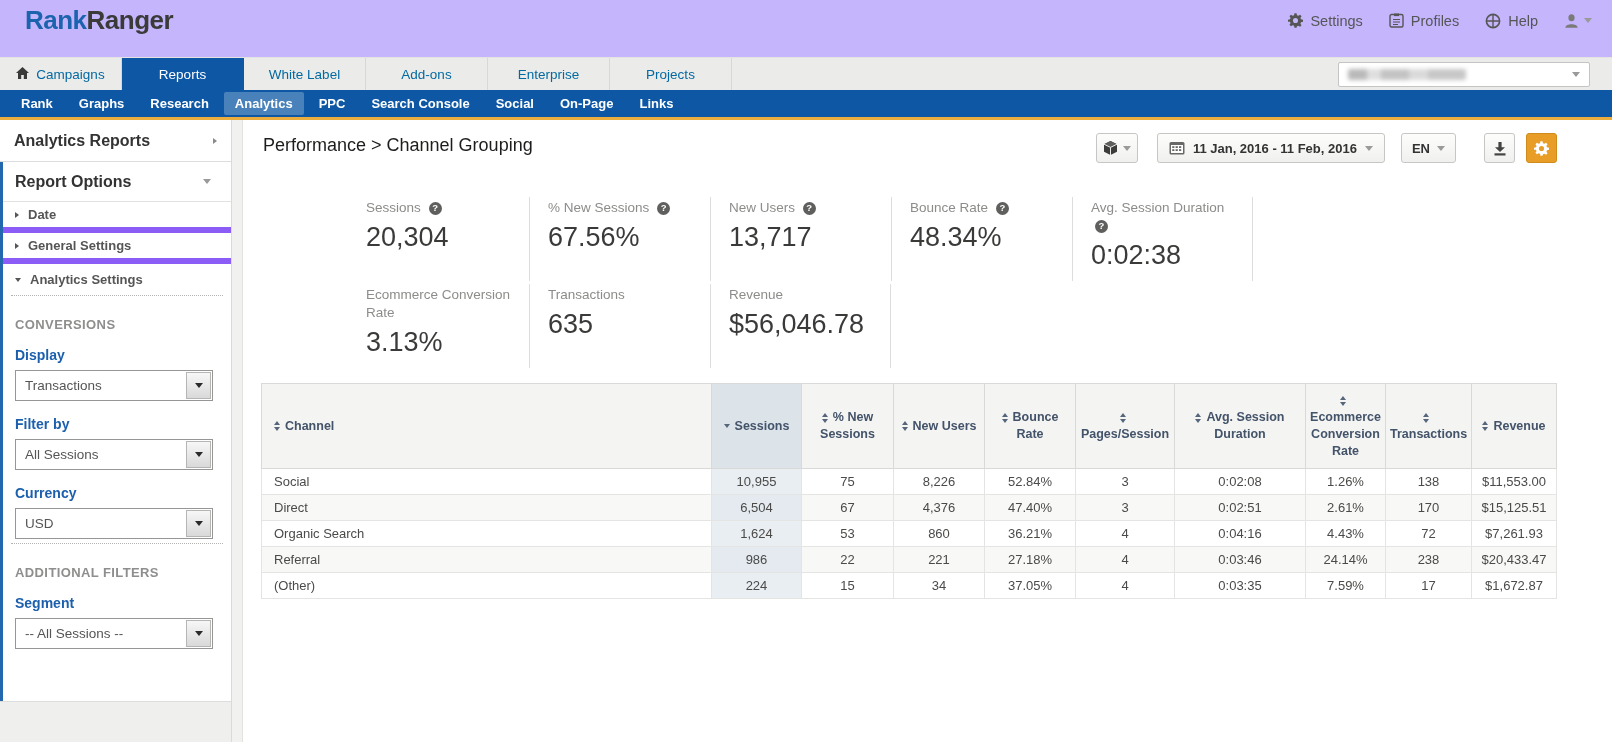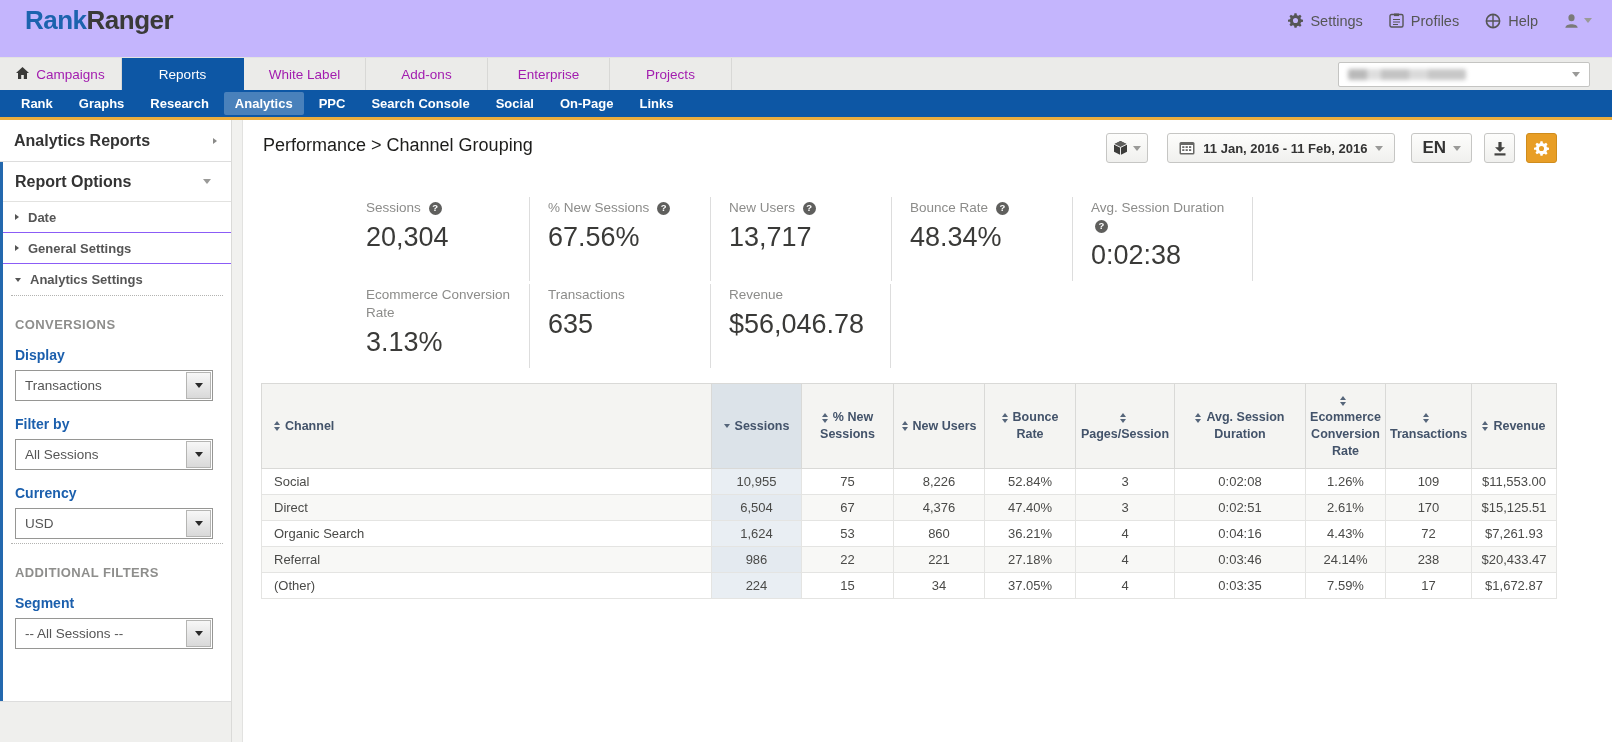--- a/index.html
+++ b/index.html
@@ -15,21 +15,21 @@
   .logo-ranger{color:#3a3a38}
   .hdr-links{display:flex;align-items:center;gap:26px;font-size:14.5px;color:#565656}
   .hdr-link{display:flex;align-items:center;gap:7px;cursor:pointer}
   .hdr-link .icon,.usermenu .icon{display:inline-flex;align-items:center}
   .usermenu{display:flex;align-items:center;gap:5px;cursor:pointer}
 
   
   .tabbar{height:33px;background:#ebebe9;border-top:1px solid #e3e3e1;display:flex;position:relative}
   .tabs{display:flex;height:100%}
   .tab{width:122px;display:flex;align-items:center;justify-content:center;gap:7px;
-       font-size:13.5px;color:#a21caf;border-right:1px solid #d8d8d6;cursor:pointer;background:transparent}
+       font-size:13.5px;color:#0369a1;border-right:1px solid #d8d8d6;cursor:pointer;background:transparent}
   .tab.active{background:#0d57a5;color:#fff;border-right-color:#0d57a5}
   .campaign-select{position:absolute;right:22px;top:4px;width:252px;height:25px;background:#fff;
        border:1px solid #c4c4c2;border-radius:2px;display:flex;align-items:center;
        justify-content:space-between;padding:0 9px;cursor:pointer}
   .blur-blob{width:118px;height:11px;border-radius:2px;filter:blur(2px);
        background:linear-gradient(90deg,#b9b9b9 0 16%,#dedede 16% 28%,#c3c3c3 28% 52%,#dadada 52% 68%,#c7c7c7 68% 100%)}
 
   
   .subnav{height:27px;background:#0d57a5;display:flex;align-items:center;padding-left:8px}
   .subnav-item{padding:4px 11px;margin:0 2px;font-size:13px;font-weight:700;color:#fff;
@@ -43,21 +43,21 @@
   .gutter{width:11px;background:#f1f1ef;border-right:1px solid #e2e2e0;flex:none}
   .content{flex:1;position:relative;background:#fff}
 
   
   .sb-title{height:42px;display:flex;align-items:center;justify-content:space-between;
        padding:0 14px;font-size:16px;font-weight:700;color:#333;border-bottom:1px solid #ddd;cursor:pointer}
   .sb-blue{border-left:3px solid #2368ae;min-height:539px}
   .sb-section-title{height:40px;display:flex;align-items:center;justify-content:space-between;
        padding:0 20px 0 12px;font-size:16px;font-weight:700;color:#333;border-bottom:1px solid #e2e2e0;cursor:pointer}
   .sb-opt{height:31px;display:flex;align-items:center;gap:9px;padding-left:12px;
-       border-bottom:1px solid #8b5cf6;font-size:13px;font-weight:700;color:#555;cursor:pointer}
+       border-bottom:6px solid #8b5cf6;font-size:13px;font-weight:700;color:#555;cursor:pointer}
   .sb-opt:last-child{border-bottom:none}
   .dotted{border-top:1px dotted #b3b3b1;margin:0 8px}
   .sb-heading{margin:21px 14px 0 12px;font-size:13px;font-weight:700;color:#8e8e8c;letter-spacing:.4px}
   .sb-label{margin:15px 14px 7px 12px;font-size:14px;font-weight:700;color:#1b5fad}
   .select{margin:0 0 4px 12px;width:198px;height:31px;border:1px solid #969694;background:#fff;
        display:flex;align-items:center;cursor:pointer}
   .select-value{flex:1;padding-left:9px;font-size:13.5px;color:#555;white-space:nowrap;overflow:hidden}
   .select-btn{width:25px;height:27px;margin-right:1px;flex:none;
        background:linear-gradient(#f7f7f7,#d9d9d9);border:1px solid #b5b5b3;
        display:flex;align-items:center;justify-content:center}
@@ -74,21 +74,21 @@
        border-top:4.5px solid #555;display:inline-block}
 
   
   .page-title{position:absolute;top:15px;left:20px;font-size:18px;font-weight:400;color:#1d1d1b}
   .controls{position:absolute;top:13px;right:55px;display:flex;align-items:flex-start}
   .btn{height:30px;border:1px solid #c6c6c4;border-radius:3px;display:flex;align-items:center;
        background:linear-gradient(#fdfdfc,#f0f0ee);cursor:pointer;color:#333}
   .btn .icon{display:inline-flex;align-items:center}
   .cube-btn{width:42px;justify-content:center;gap:5px;margin-right:19px}
   .date-btn{padding:0 11px;gap:8px;margin-right:16px;font-size:13px;font-weight:700}
-  .lang-btn{padding:0 10px;gap:7px;margin-right:12px;font-size:17px;font-weight:700}
+  .lang-btn{padding:0 10px;gap:7px;margin-right:28px;font-size:13px;font-weight:700}
   .dl-btn{width:31px;justify-content:center;margin-right:11px}
   .gear-btn{width:31px;justify-content:center;background:#e89e26;border-color:#cf8c1d}
   .gear-btn svg path{fill:#fff}
 
   
   .metrics{position:absolute;left:105px;display:flex}
   .metrics.row1{top:77px}
   .metrics.row2{top:164px}
   .metric{width:181px;padding:2px 14px 10px 18px;border-left:1px solid #ddd;min-height:66px}
   .metric:first-child{border-left:none}
@@ -424,21 +424,21 @@
         <tbody>
             <tr>
               <td class="channel">Social</td>
               <td class="sessions-col">10,955</td>
               <td>75</td>
               <td>8,226</td>
               <td>52.84%</td>
               <td>3</td>
               <td>0:02:08</td>
               <td>1.26%</td>
-              <td>109</td>
+              <td>138</td>
               <td>$11,553.00</td>
             </tr>
             <tr>
               <td class="channel">Direct</td>
               <td class="sessions-col">6,504</td>
               <td>67</td>
               <td>4,376</td>
               <td>47.40%</td>
               <td>3</td>
               <td>0:02:51</td>

